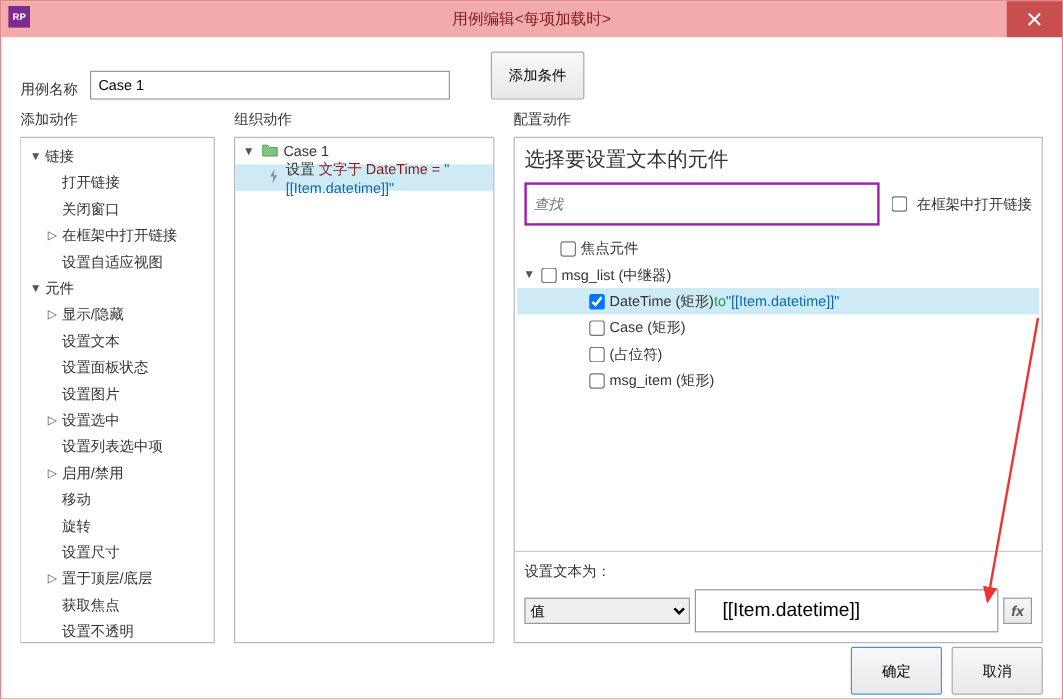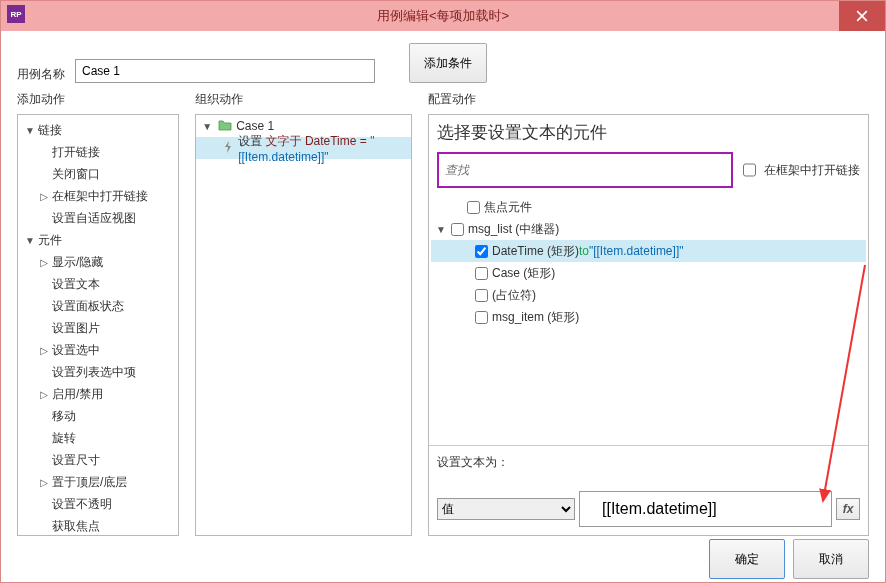--- a/index.html
+++ b/index.html
@@ -45,23 +45,23 @@
 .right-search label{display:flex;align-items:center;gap:4px;font-size:12px;white-space:nowrap}
 .right-tree{flex:1;overflow:auto;padding:4px 2px;min-height:0}
 .rt-item{display:flex;align-items:center;height:22px;white-space:nowrap}
 .rt-chk{width:13px;height:13px;margin:0 4px}
 .rt-toggle{width:12px;text-align:center;font-size:10px;color:#555}
 .rt-item.selected{background:#cdeaf5}
 .rt-item .green{color:#19a24a}
 .rt-item .blue{color:#0b6ab3}
 .rt-ind-0{padding-left:4px}
 .rt-ind-1{padding-left:20px}
-.rt-ind-2{padding-left:28px}
+.rt-ind-2{padding-left:44px}
 .right-bottom{border-top:1px solid #ccc;padding:8px;flex-shrink:0}
-.right-bottom .lbl{margin-bottom:20px}
+.right-bottom .lbl{margin-bottom:6px}
 .right-bottom .row{display:flex;gap:4px;align-items:center}
 .right-bottom select{width:138px;height:22px;border:1px solid #999;font-size:12px}
 .right-bottom input.val{flex:1;height:36px;border:1px solid #999;padding:2px 22px;font-size:16px}
 .right-bottom .fx{width:24px;height:22px;border:1px solid #999;display:flex;align-items:center;justify-content:center;font-style:italic;font-weight:bold;color:#555;cursor:pointer;background:linear-gradient(#f8f8f8,#e8e8e8)}
 .bottom-bar{height:46px;flex-shrink:0;display:flex;justify-content:flex-end;align-items:center;padding:0 16px;gap:8px}
 .bottom-bar .btn{width:76px}
 .arrow-svg{position:absolute;pointer-events:none}
 </style>
 </head>
 <body>
@@ -156,25 +156,25 @@
             <div class="tree-item indent-2">
               <span class="tree-toggle"></span>
               <span class="tree-label">设置尺寸</span>
             </div>
             <div class="tree-item indent-2">
               <span class="tree-toggle">▷</span>
               <span class="tree-label">置于顶层/底层</span>
             </div>
             <div class="tree-item indent-2">
               <span class="tree-toggle"></span>
+              <span class="tree-label">获取焦点</span>
+            </div>
+            <div class="tree-item indent-2">
+              <span class="tree-toggle"></span>
               <span class="tree-label">设置不透明</span>
-            </div>
-            <div class="tree-item indent-2">
-              <span class="tree-toggle"></span>
-              <span class="tree-label">获取焦点</span>
             </div>
           </div>
       </div>
     </div>
 
     <div class="col mid">
       <div class="col-header">组织动作</div>
       <div class="panel">
         <div class="case-row">
           <span class="tgl">▼</span>

